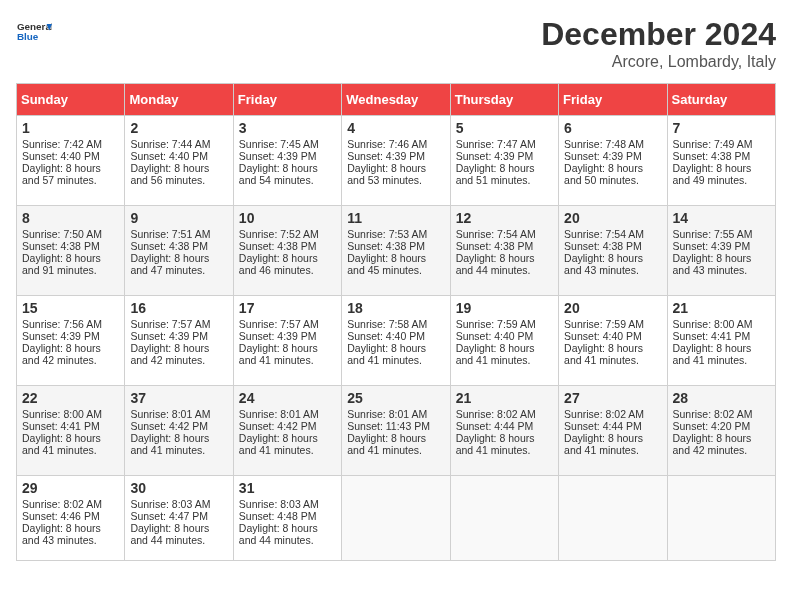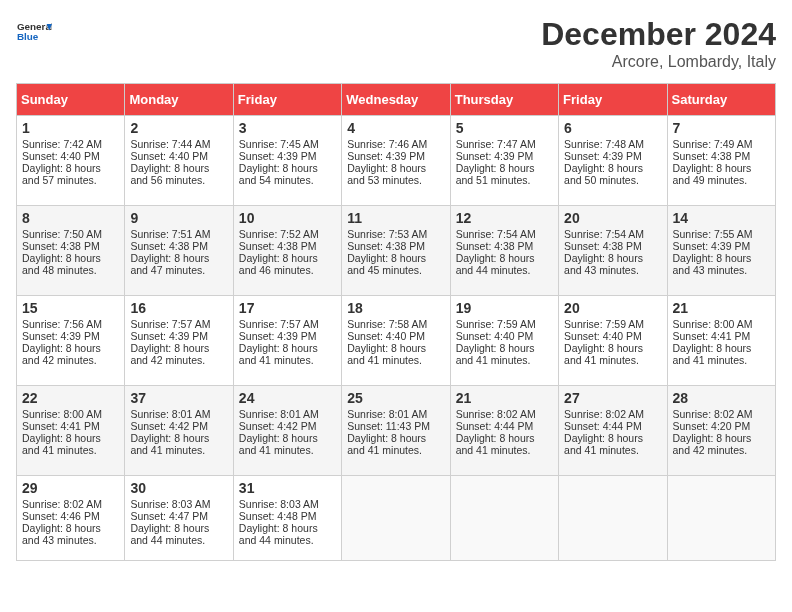--- a/index.html
+++ b/index.html
@@ -145,21 +145,21 @@
           <span>Sunrise: 7:49 AM</span><br>
           <span>Sunset: 4:38 PM</span><br>
           <span>Daylight: 8 hours and 49 minutes.</span>
         </td>
       </tr>
       <tr>
         <td>
           <span class="day-number">8</span>
           <span>Sunrise: 7:50 AM</span><br>
           <span>Sunset: 4:38 PM</span><br>
-          <span>Daylight: 8 hours and 48 minutes.</span>
+          <span>Daylight: 8 hours and 91 minutes.</span>
         </td>
         <td>
           <span class="day-number">9</span>
           <span>Sunrise: 7:51 AM</span><br>
           <span>Sunset: 4:38 PM</span><br>
           <span>Daylight: 8 hours and 47 minutes.</span>
         </td>
         <td>
           <span class="day-number">10</span>
           <span>Sunrise: 7:52 AM</span><br>

